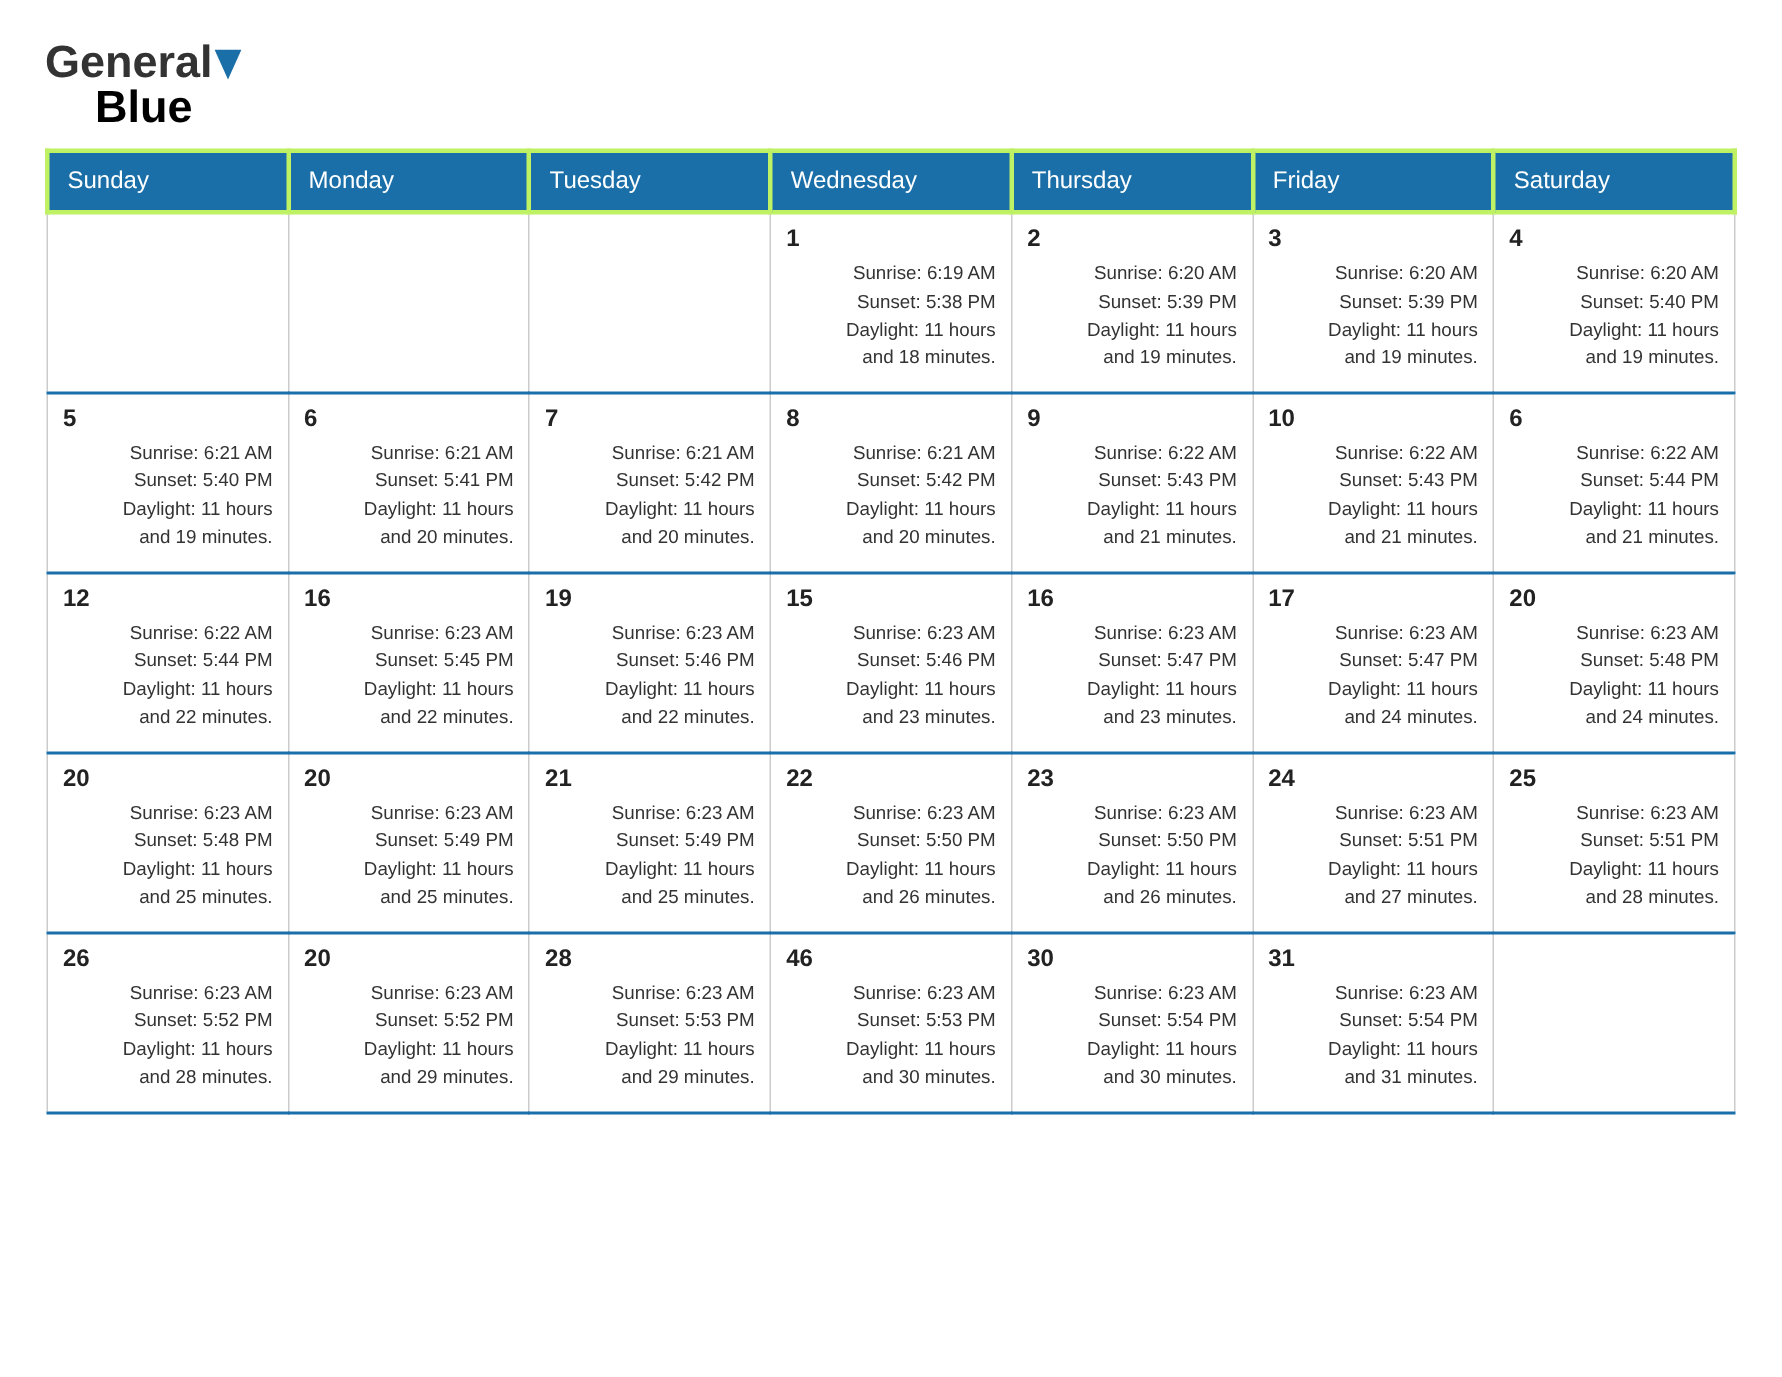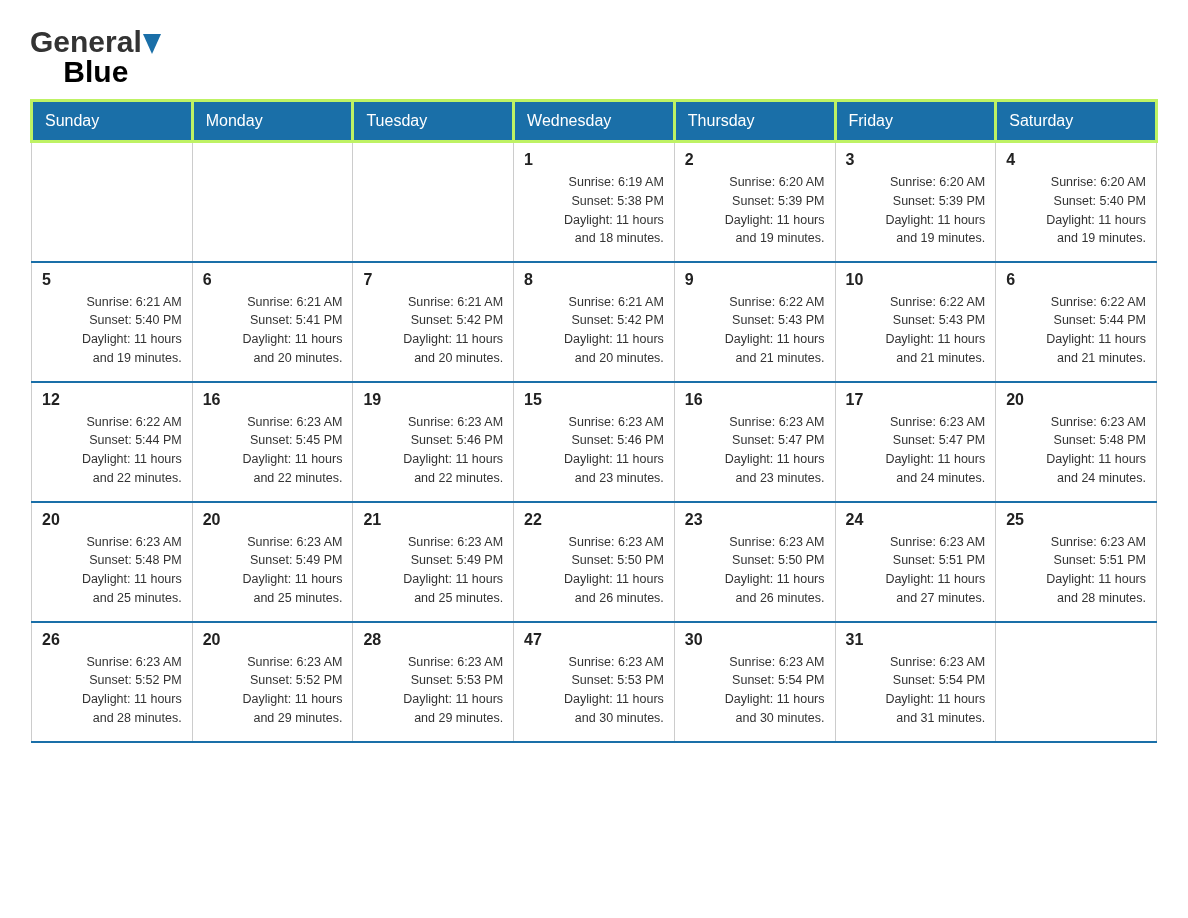--- a/index.html
+++ b/index.html
@@ -228,21 +228,21 @@
         </td>
         <td>
           <span class="day-number">20</span>
           <div class="day-info">Sunrise: 6:23 AM<br>Sunset: 5:52 PM<br>Daylight: 11 hours<br>and 29 minutes.</div>
         </td>
         <td>
           <span class="day-number">28</span>
           <div class="day-info">Sunrise: 6:23 AM<br>Sunset: 5:53 PM<br>Daylight: 11 hours<br>and 29 minutes.</div>
         </td>
         <td>
-          <span class="day-number">47</span>
+          <span class="day-number">46</span>
           <div class="day-info">Sunrise: 6:23 AM<br>Sunset: 5:53 PM<br>Daylight: 11 hours<br>and 30 minutes.</div>
         </td>
         <td>
           <span class="day-number">30</span>
           <div class="day-info">Sunrise: 6:23 AM<br>Sunset: 5:54 PM<br>Daylight: 11 hours<br>and 30 minutes.</div>
         </td>
         <td>
           <span class="day-number">31</span>
           <div class="day-info">Sunrise: 6:23 AM<br>Sunset: 5:54 PM<br>Daylight: 11 hours<br>and 31 minutes.</div>
         </td>

